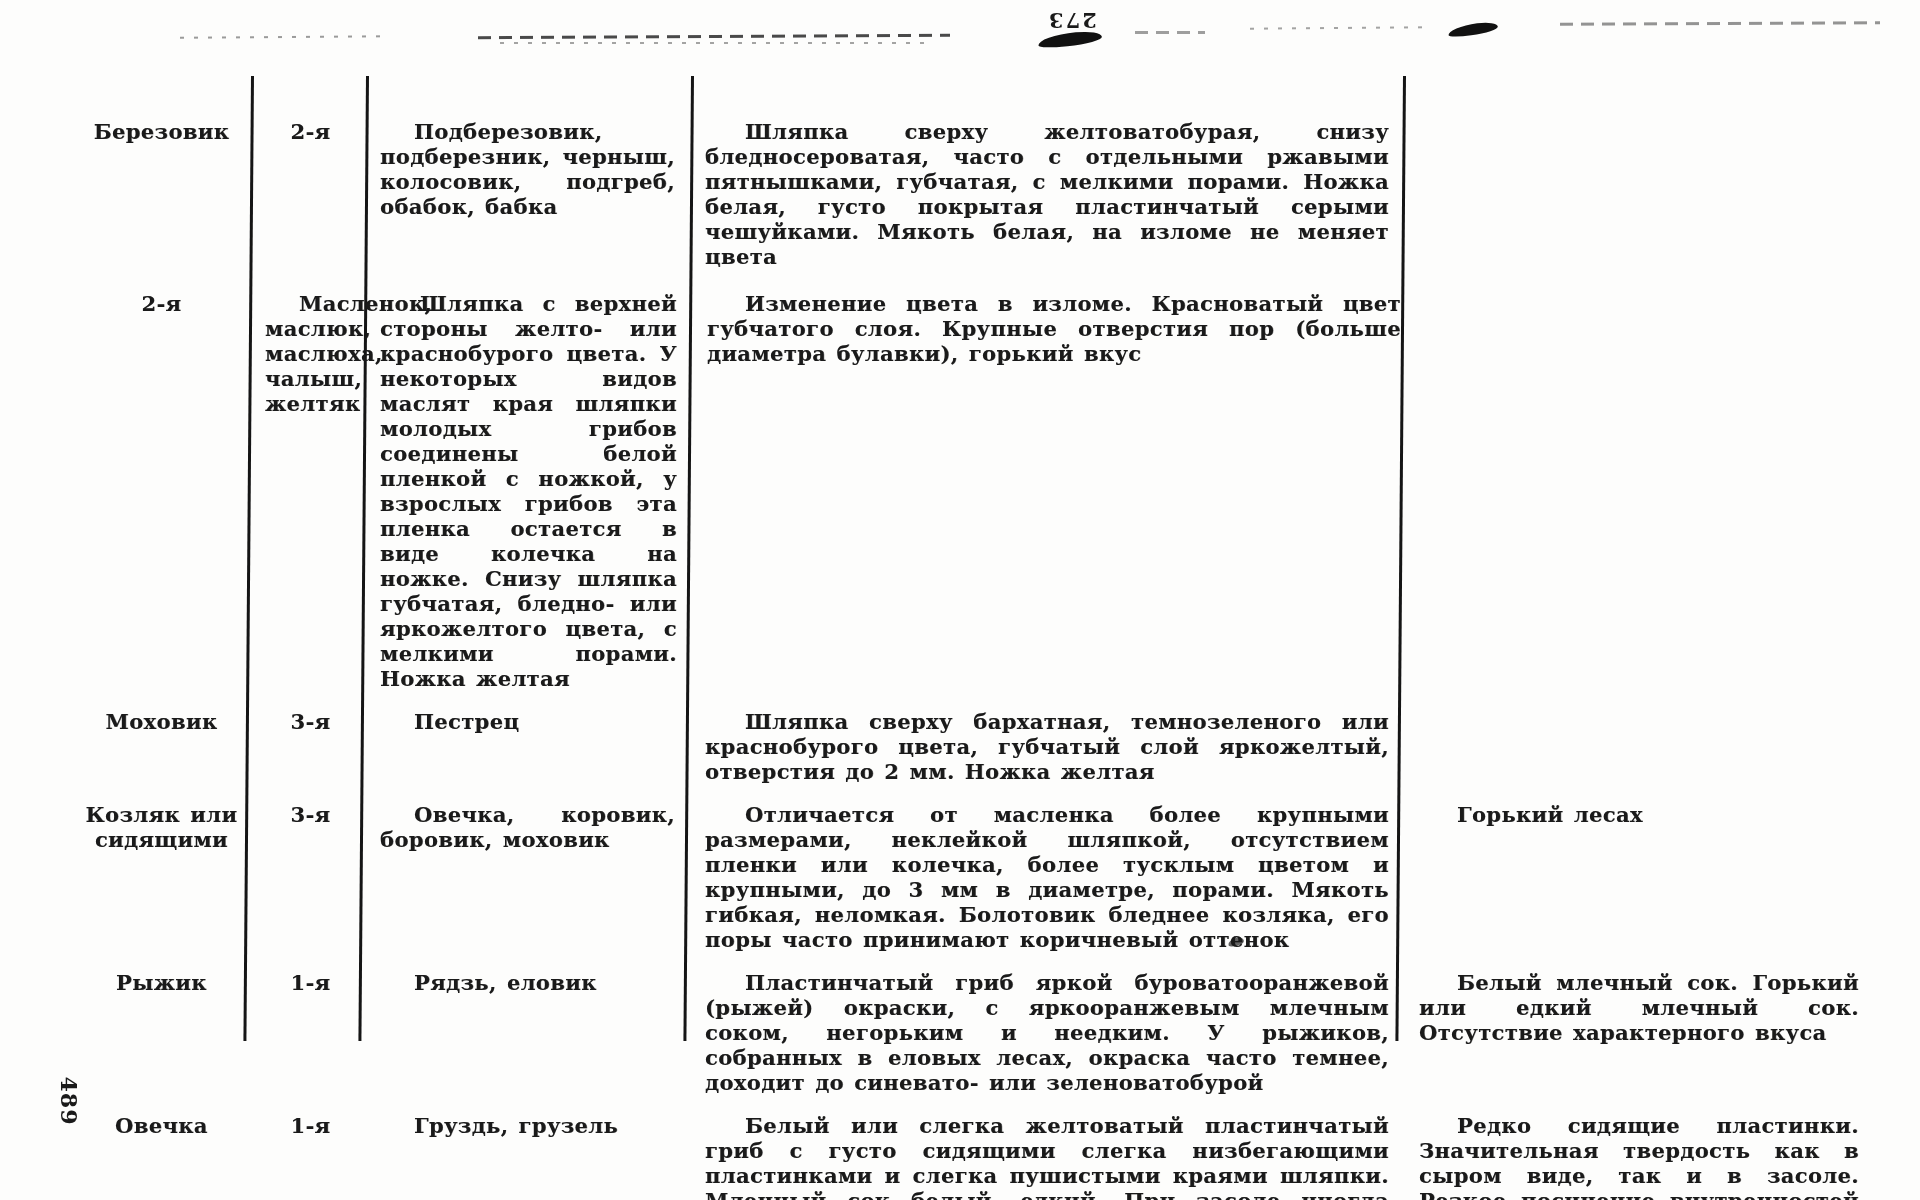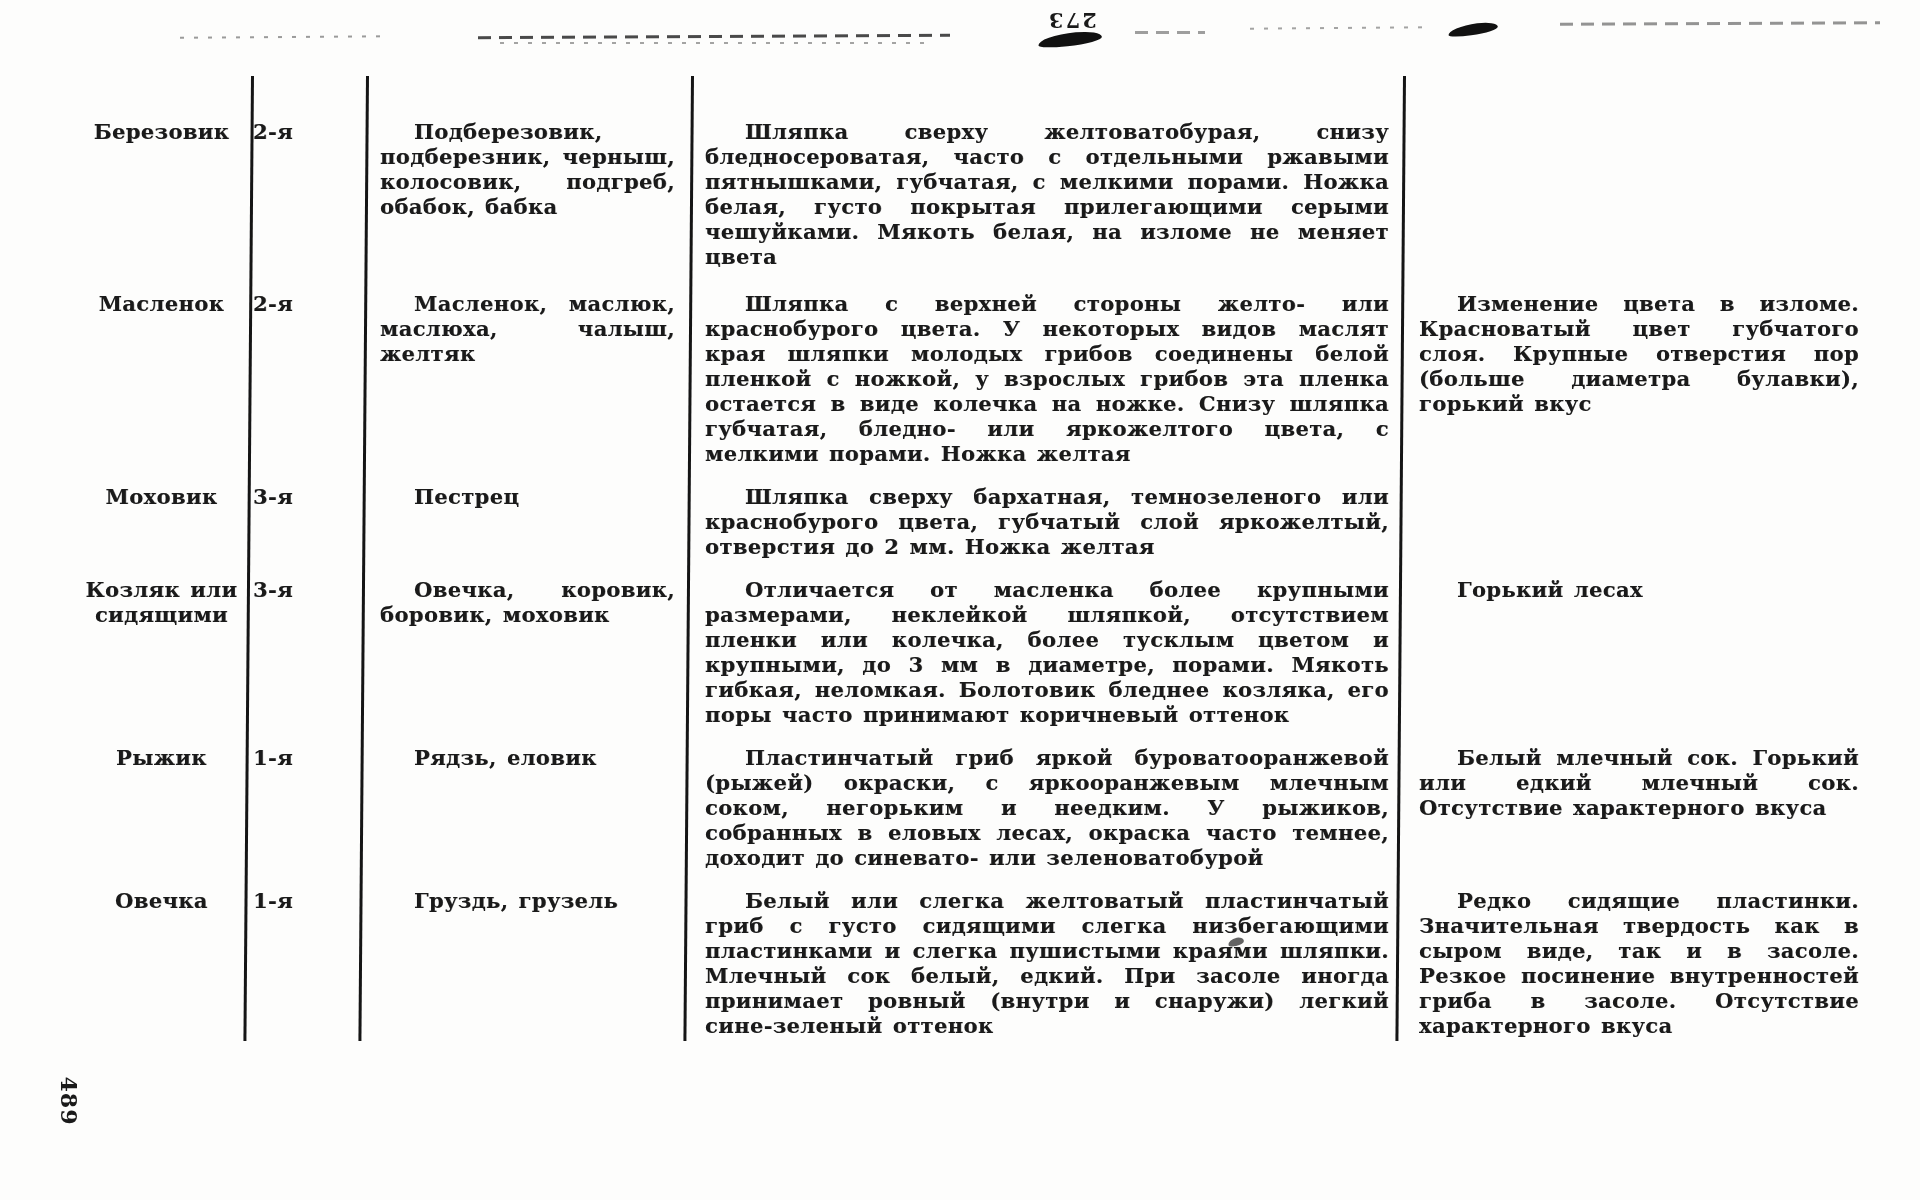--- a/index.html
+++ b/index.html
@@ -43,21 +43,21 @@
   .vrule.r4{left:1333px;}
 
   .row{
     display:grid;
     grid-template-columns:183px 115px 325px 712px 458px;
     margin-bottom:18px;
   }
   .row.first{margin-bottom:22px;}
   .cell{min-height:25px;}
   .c-name{text-align:center;padding:0 10px;}
-  .c-cat{text-align:left;}
+  .c-cat{text-align:center;}
   .c-syn{text-align:justify;text-indent:34px;padding:0 18px 0 12px;}
   .c-desc{text-align:justify;text-indent:40px;padding:0 16px 0 12px;}
   .c-diff{text-align:justify;text-indent:38px;padding:0 4px 0 14px;}
 </style>
 </head>
 <body>
 
 <div class="page">
 
   <div class="artifact dotline" style="left:180px;top:36px;width:210px;opacity:.55;transform:rotate(-.4deg);"></div>
@@ -79,25 +79,24 @@
     <div class="vrule r3"></div>
     <div class="vrule r4"></div>
   </div>
 
   <div class="tbl">
 
     <div class="row first">
       <div class="cell c-name">Березовик</div>
       <div class="cell c-cat">2-я</div>
       <div class="cell c-syn">Подберезовик, подберезник, черныш, колосовик, подгреб, обабок, бабка</div>
-      <div class="cell c-desc">Шляпка сверху желтоватобурая, снизу бледносероватая, часто с отдельными ржавыми пятнышками, губчатая, с мелкими порами. Ножка белая, густо покрытая прилегающими серыми чешуйками. Мякоть белая, на изломе не меняет цвета</div>
+      <div class="cell c-desc">Шляпка сверху желтоватобурая, снизу бледносероватая, часто с отдельными ржавыми пятнышками, губчатая, с мелкими порами. Ножка белая, густо покрытая пластинчатый серыми чешуйками. Мякоть белая, на изломе не меняет цвета</div>
     </div>
 
     <div class="row">
-      <div class="cell c-name">Масленок</div>
       <div class="cell c-cat">2-я</div>
       <div class="cell c-syn">Масленок, маслюк, маслюха, чалыш, желтяк</div>
       <div class="cell c-desc">Шляпка с верхней стороны желто- или краснобурого цвета. У некоторых видов маслят края шляпки молодых грибов соединены белой пленкой с ножкой, у взрослых грибов эта пленка остается в виде колечка на ножке. Снизу шляпка губчатая, бледно- или яркожелтого цвета, с мелкими порами. Ножка желтая</div>
       <div class="cell c-diff">Изменение цвета в изломе. Красноватый цвет губчатого слоя. Крупные отверстия пор (больше диаметра булавки), горький вкус</div>
     </div>
 
     <div class="row">
       <div class="cell c-name">Моховик</div>
       <div class="cell c-cat">3-я</div>
       <div class="cell c-syn">Пестрец</div>

